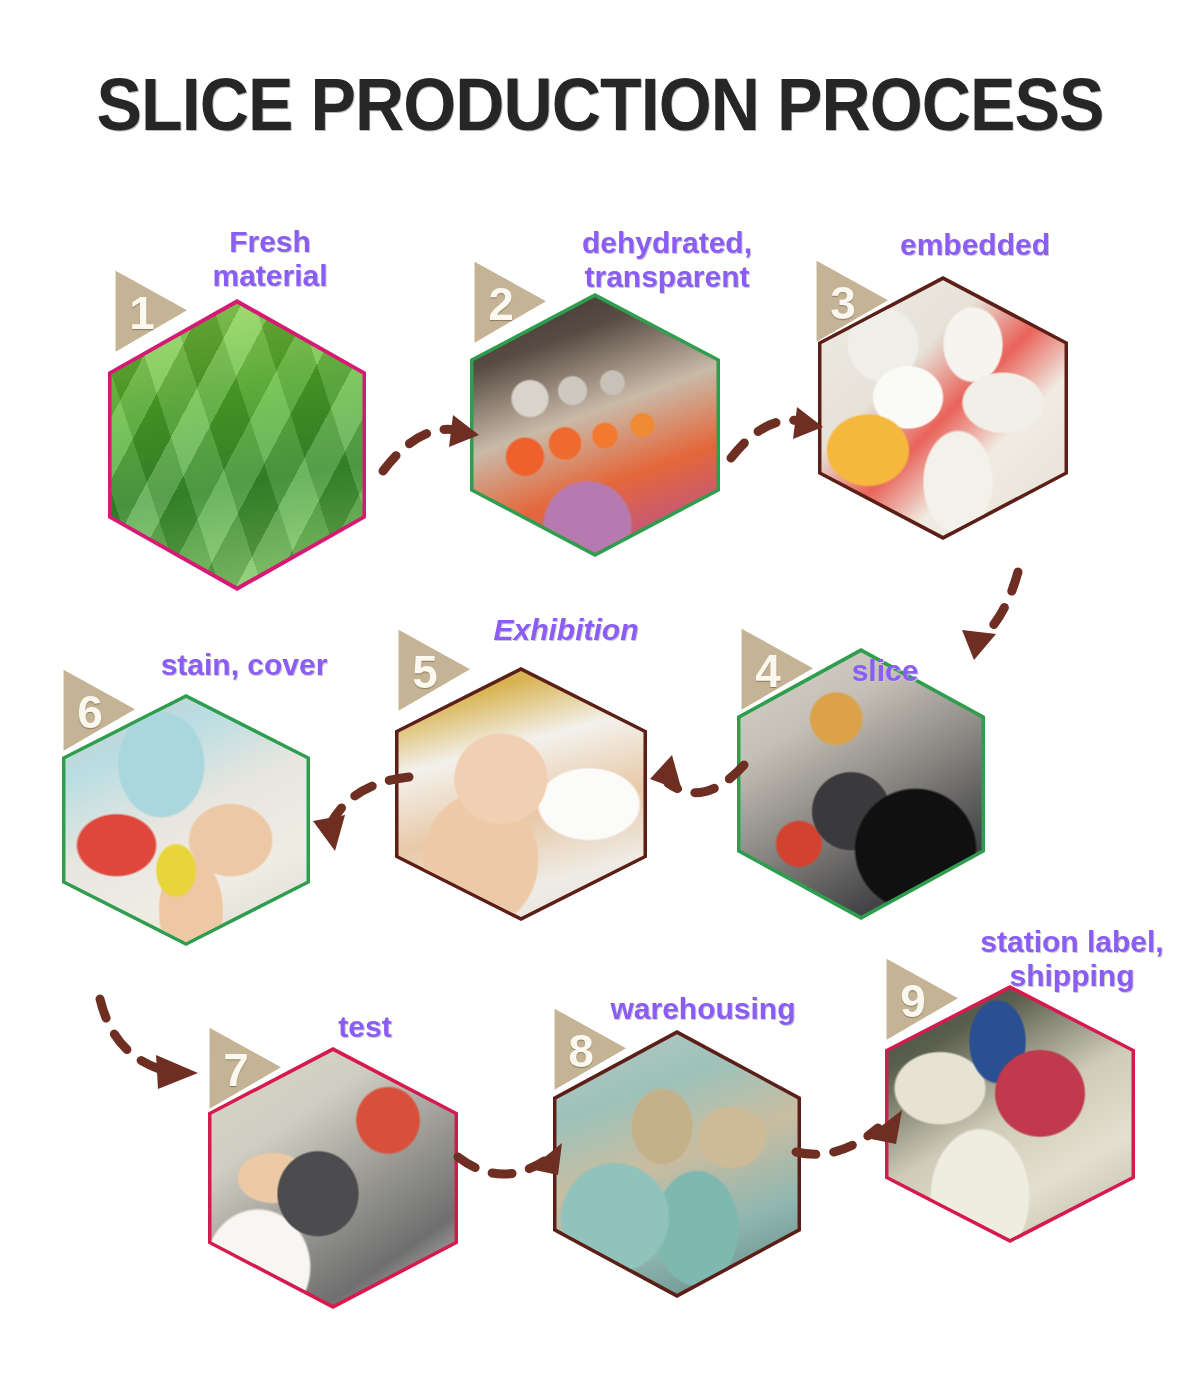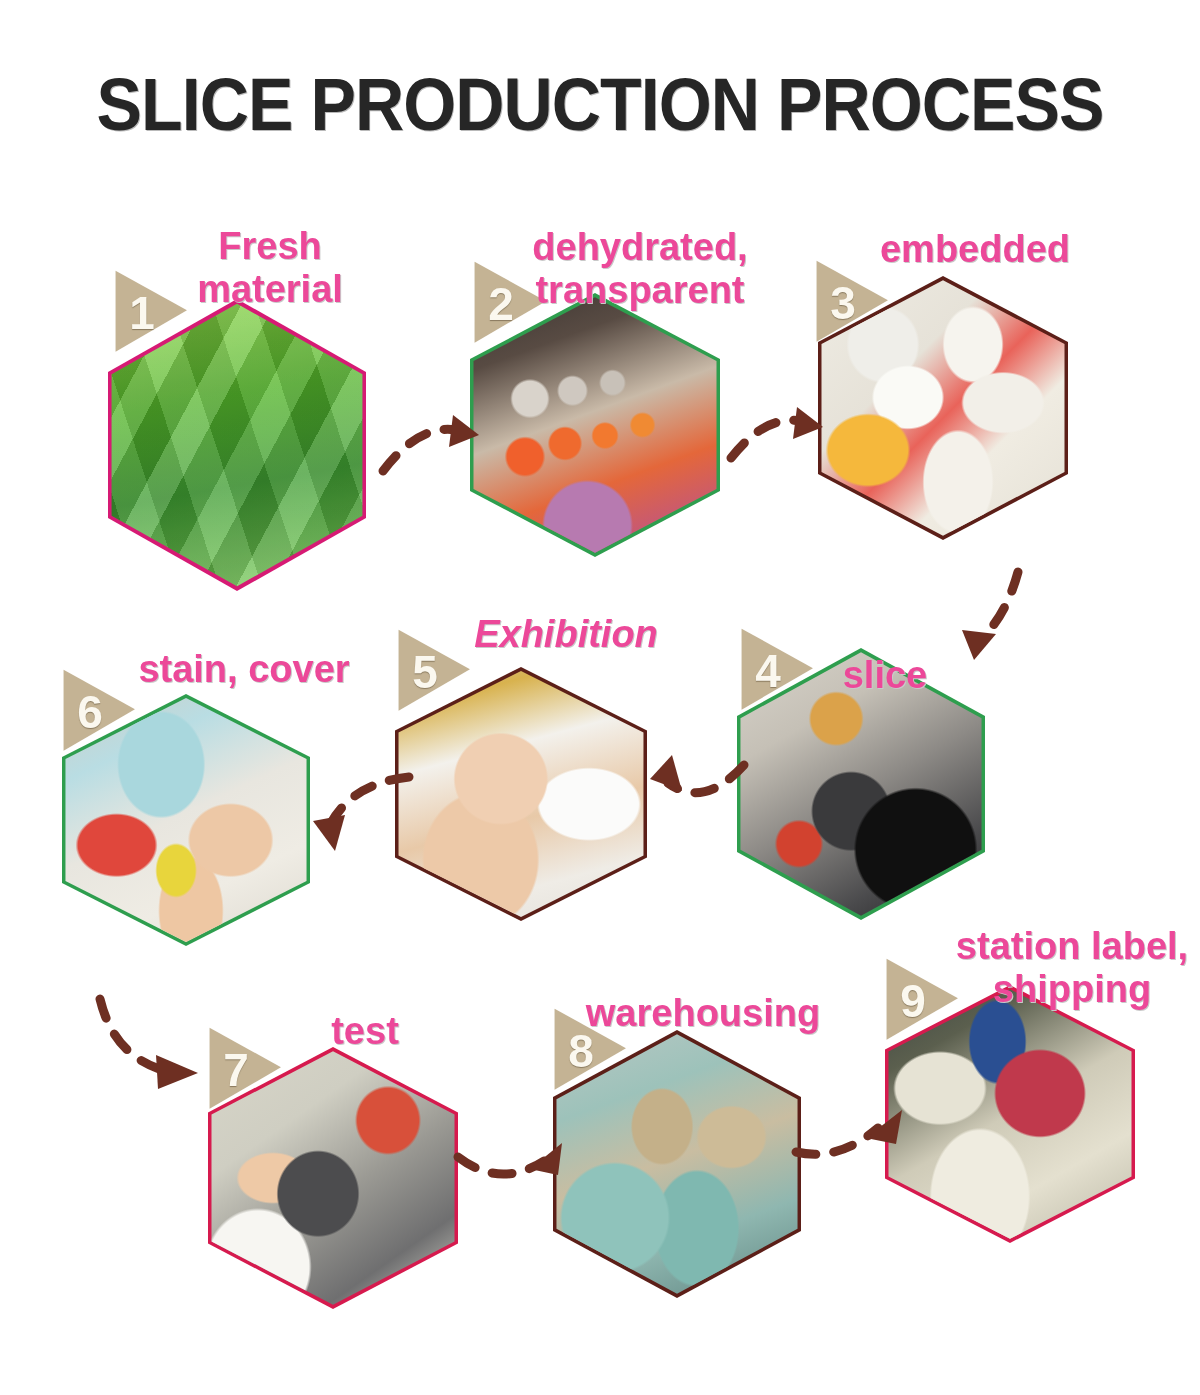--- a/index.html
+++ b/index.html
@@ -64,23 +64,23 @@
     font-size:46px;
     font-weight:bold;
     line-height:1;
     font-family:"Liberation Sans","DejaVu Sans",sans-serif;
     text-shadow:0 1px 1px rgba(90,75,50,.55);
   }
 
   
   .caption{
     position:absolute;
-    color:#ec4899;
+    color:#8b5cf6;
     font-weight:bold;
-    font-size:38px;
+    font-size:30px;
     line-height:1.12;
     text-align:center;
     white-space:pre-line;
     text-shadow:1px 1px 0 #c9c9c9;
     font-family:"Liberation Sans","DejaVu Sans",sans-serif;
   }
 
   
   .arrow{position:absolute;overflow:visible;}
   .arrow path{
@@ -124,21 +124,21 @@
              radial-gradient(circle at 24% 40%,#d9d3cb 0 7%,rgba(0,0,0,0) 8%),
              radial-gradient(circle at 41% 37%,#cfc8c0 0 6%,rgba(0,0,0,0) 7%),
              radial-gradient(circle at 57% 34%,#c8c1b8 0 5%,rgba(0,0,0,0) 6%),
              radial-gradient(circle at 47% 88%,#b77ab0 0 16%,rgba(0,0,0,0) 17%),
              linear-gradient(160deg,#3a3330 0%,#584b43 22%,#c9baa8 46%,#e4673a 68%,#c1567f 88%,#6e4a44 100%);"></div>
     </div>
     <div class="badge" style="left:472px;top:258px;">
       <div class="tri"></div>
       <div class="num">2</div>
     </div>
-    <div class="caption" style="left:505px;top:226px;width:270px;">dehydrated,
+    <div class="caption" style="left:532px;top:226px;width:270px;">dehydrated,
 transparent</div>
   </div>
 
   <div class="node">
     <div class="hex" style="left:818px;top:276px;width:250px;height:264px;background:#5c1f18;">
       <div class="photo" style="background-image:
              radial-gradient(ellipse at 20% 66%,#f5b83c 0 14%,rgba(0,0,0,0) 15%),
              radial-gradient(ellipse at 56% 78%,#f4f1ea 0 17%,rgba(0,0,0,0) 18%),
              radial-gradient(ellipse at 74% 48%,#f2efe8 0 15%,rgba(0,0,0,0) 16%),
              radial-gradient(ellipse at 36% 46%,#fafaf6 0 15%,rgba(0,0,0,0) 16%),

